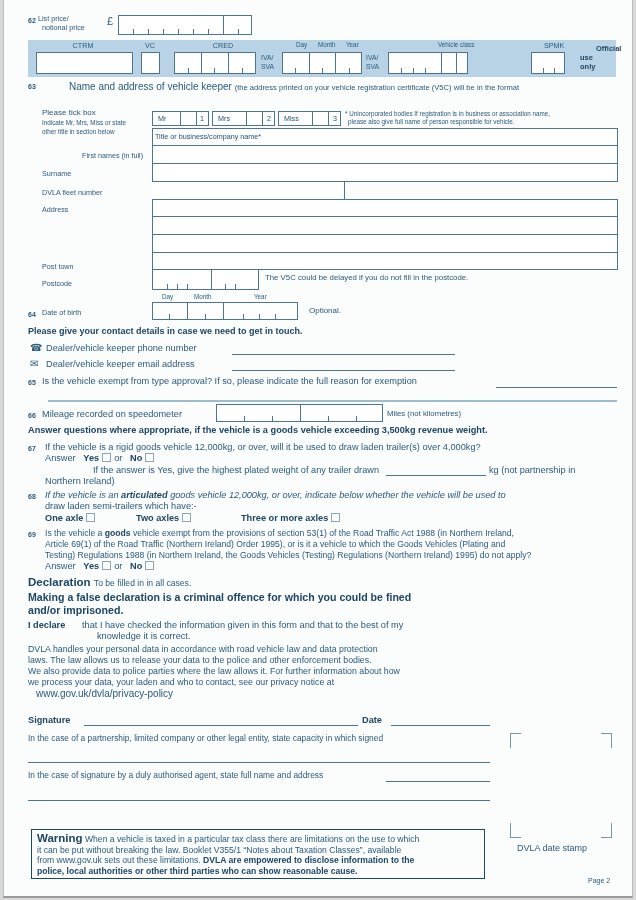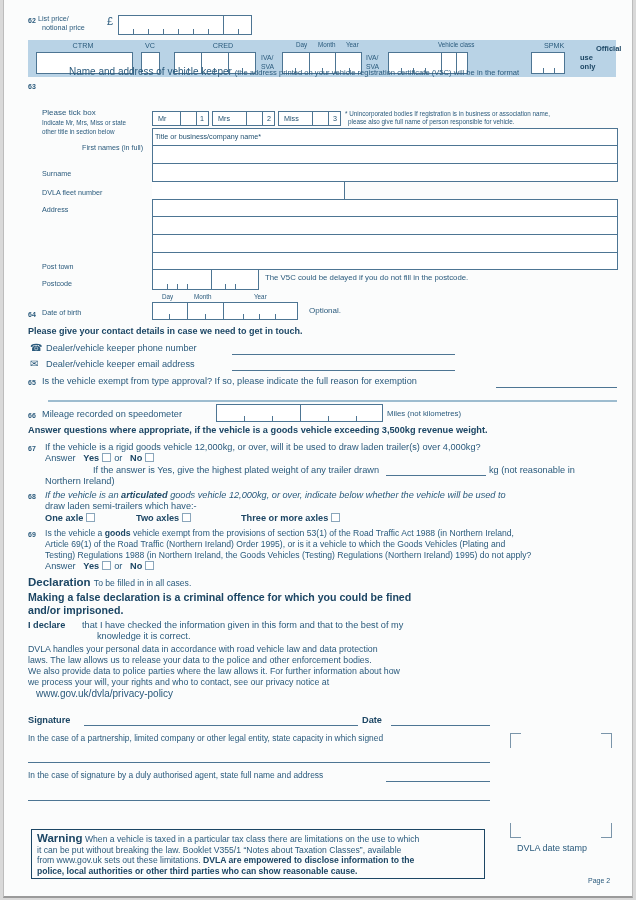--- a/index.html
+++ b/index.html
@@ -82,21 +82,21 @@
     <div class="box" style="left:503px;top:12px;width:34px;height:22px;">
       <div class="tick" style="left:11px"></div>
         <div class="tick" style="left:22px"></div>
     </div>
     <span class="abs b" style="left:552px;top:4px;font-size:7.5px;line-height:9px;margin-left:16px;">Official</span>
     <span class="abs b" style="left:552px;top:13px;font-size:7.5px;line-height:9px;">use</span>
     <span class="abs b" style="left:552px;top:22px;font-size:7.5px;line-height:9px;">only</span>
   </div>
 
   <span class="t num" style="left:24px;top:81px;">63</span>
-  <span class="t" style="left:37px;top:66px;font-size:10px;padding-left:28px;"><span>Name and address of vehicle keeper</span> <span style="font-size:7.6px;">(the address printed on your vehicle registration certificate (V5C) will be in the format</span></span>
+  <span class="t" style="left:37px;top:81px;font-size:10px;padding-left:28px;"><span>Name and address of vehicle keeper</span> <span style="font-size:7.6px;">(the address printed on your vehicle registration certificate (V5C) will be in the format</span></span>
 
   <span class="t s" style="left:38px;top:109px;font-size:8px;">Please tick box</span>
   <span class="t xs" style="left:38px;top:119px;">Indicate Mr, Mrs, Miss or state</span>
   <span class="t xs" style="left:38px;top:128px;">other title in section below</span>
 
   <div class="box" style="left:148px;top:111px;width:57px;height:15px;">
     <span class="abs s" style="left:5px;top:3px;">Mr</span>
     <div class="div" style="left:27px"></div>
       <div class="div" style="left:43px"></div>
     <span class="abs s" style="left:47px;top:3px;">1</span>
@@ -112,21 +112,21 @@
     <div class="div" style="left:33px"></div>
       <div class="div" style="left:49px"></div>
     <span class="abs s" style="left:54px;top:3px;">3</span>
   </div>
   <span class="t xs" style="left:341px;top:110px;">* Unincorporated bodies If registration is in business or association name,</span>
   <span class="t xs" style="left:344px;top:118px;">please also give full name of person responsible for vehicle.</span>
 
   <div class="rowbox" style="left:148px;top:128px;width:466px;height:18px;">
     <span class="abs s" style="left:2px;top:4px;text-align:right;">Title or business/company name*</span>
   </div>
-  <span class="t s" style="left:38px;top:144px;padding-left:40px;">First names (in full)</span>
+  <span class="t s" style="left:38px;top:152px;padding-left:40px;">First names (in full)</span>
   <div class="rowbox" style="left:148px;top:146px;width:466px;height:18px;border-top:none;"></div>
   <span class="t s" style="left:38px;top:170px;">Surname</span>
   <div class="rowbox" style="left:148px;top:164px;width:466px;height:18px;border-top:none;"></div>
   <span class="t s" style="left:38px;top:189px;">DVLA fleet number</span>
   <div class="rowbox" style="left:148px;top:182px;width:193px;height:18px;border-top:none;border-left:none;border-bottom:1px solid #4d7593;"></div>
   <span class="t s" style="left:38px;top:206px;">Address</span>
   <div class="rowbox" style="left:148px;top:199px;width:466px;height:18px;"></div>
   <div class="rowbox" style="left:148px;top:217px;width:466px;height:18px;border-top:none;"></div>
   <div class="rowbox" style="left:148px;top:235px;width:466px;height:18px;border-top:none;"></div>
   <span class="t s" style="left:38px;top:263px;">Post town</span>
@@ -184,21 +184,21 @@
 
   <span class="t b" style="left:24px;top:425px;">Answer questions where appropriate, if the vehicle is a goods vehicle exceeding 3,500kg revenue weight.</span>
 
   <span class="t num" style="left:24px;top:443px;">67</span>
   <span class="t" style="left:41px;top:442px;">If the vehicle is a rigid goods vehicle 12,000kg, or over, will it be used to draw laden trailer(s) over 4,000kg?</span>
   <span class="t" style="left:41px;top:453px;">
     <span>Answer</span>&nbsp;&nbsp;&nbsp;<b class="b">Yes</b><span class="cb"></span><span>or</span>&nbsp;&nbsp;&nbsp;<b class="b">No</b><span class="cb"></span>
   </span>
   <span class="t" style="left:41px;top:465px;margin-left:48px;">If the answer is Yes, give the highest plated weight of any trailer drawn</span>
   <div class="line" style="left:382px;top:475px;width:100px;"></div>
-  <span class="t" style="left:485px;top:465px;">kg (not reasonable in</span>
+  <span class="t" style="left:485px;top:465px;">kg (not partnership in</span>
   <span class="t" style="left:41px;top:476px;">Northern Ireland)</span>
 
   <span class="t num" style="left:24px;top:491px;">68</span>
   <span class="t" style="left:41px;top:490px;font-style:italic;"><span>If the vehicle is an</span> <b class="b">articulated</b> <span>goods vehicle 12,000kg, or over, indicate below whether the vehicle will be used to</span></span>
   <span class="t" style="left:41px;top:501px;">draw laden semi-trailers which have:-</span>
   <span class="t b" style="left:41px;top:513px;"><span>One axle</span><span class="cb"></span></span>
   <span class="t b" style="left:132px;top:513px;"><span>Two axles</span><span class="cb"></span></span>
   <span class="t b" style="left:237px;top:513px;"><span>Three or more axles</span><span class="cb"></span></span>
 
   <span class="t num" style="left:24px;top:529px;">69</span>
@@ -211,21 +211,21 @@
 
   <span class="t" style="left:24px;top:576px;font-size:11.5px;line-height:13px;"><b class="b">Declaration</b> <span style="font-size:8.6px;">To be filled in in all cases.</span></span>
   <span class="t b" style="left:24px;top:591px;font-size:10.6px;line-height:12px;">Making a false declaration is a criminal offence for which you could be fined</span>
   <span class="t b" style="left:24px;top:604px;font-size:10.6px;line-height:12px;">and/or imprisoned.</span>
   <span class="t b" style="left:24px;top:620px;">I declare</span>
   <span class="t" style="left:78px;top:620px;">that I have checked the information given in this form and that to the best of my</span>
   <span class="t" style="left:93px;top:631px;">knowledge it is correct.</span>
   <span class="t" style="left:24px;top:644px;font-size:8.8px;">DVLA handles your personal data in accordance with road vehicle law and data protection</span>
   <span class="t" style="left:24px;top:655px;font-size:8.8px;">laws. The law allows us to release your data to the police and other enforcement bodies.</span>
   <span class="t" style="left:24px;top:666px;font-size:8.8px;">We also provide data to police parties where the law allows it. For further information about how</span>
-  <span class="t" style="left:24px;top:677px;font-size:8.8px;">we process your will, your rights and who to contact, see our privacy notice at</span>
+  <span class="t" style="left:24px;top:677px;font-size:8.8px;">we process your data, your laden and who to contact, see our privacy notice at</span>
   <span class="t" style="left:32px;top:688px;font-size:10px;">www.gov.uk/dvla/privacy-policy</span>
 
   <span class="t b" style="left:24px;top:715px;">Signature</span>
   <div class="line" style="left:80px;top:725px;width:274px;"></div>
   <span class="t b" style="left:358px;top:715px;">Date</span>
   <div class="line" style="left:387px;top:725px;width:99px;"></div>
   <span class="t s" style="left:24px;top:734px;font-size:8.4px;">In the case of a partnership, limited company or other legal entity, state capacity in which signed</span>
   <div class="line" style="left:24px;top:762px;width:462px;"></div>
   <span class="t s" style="left:24px;top:771px;font-size:8.4px;">In the case of signature by a duly authorised agent, state full name and address</span>
   <div class="line" style="left:382px;top:781px;width:104px;"></div>

